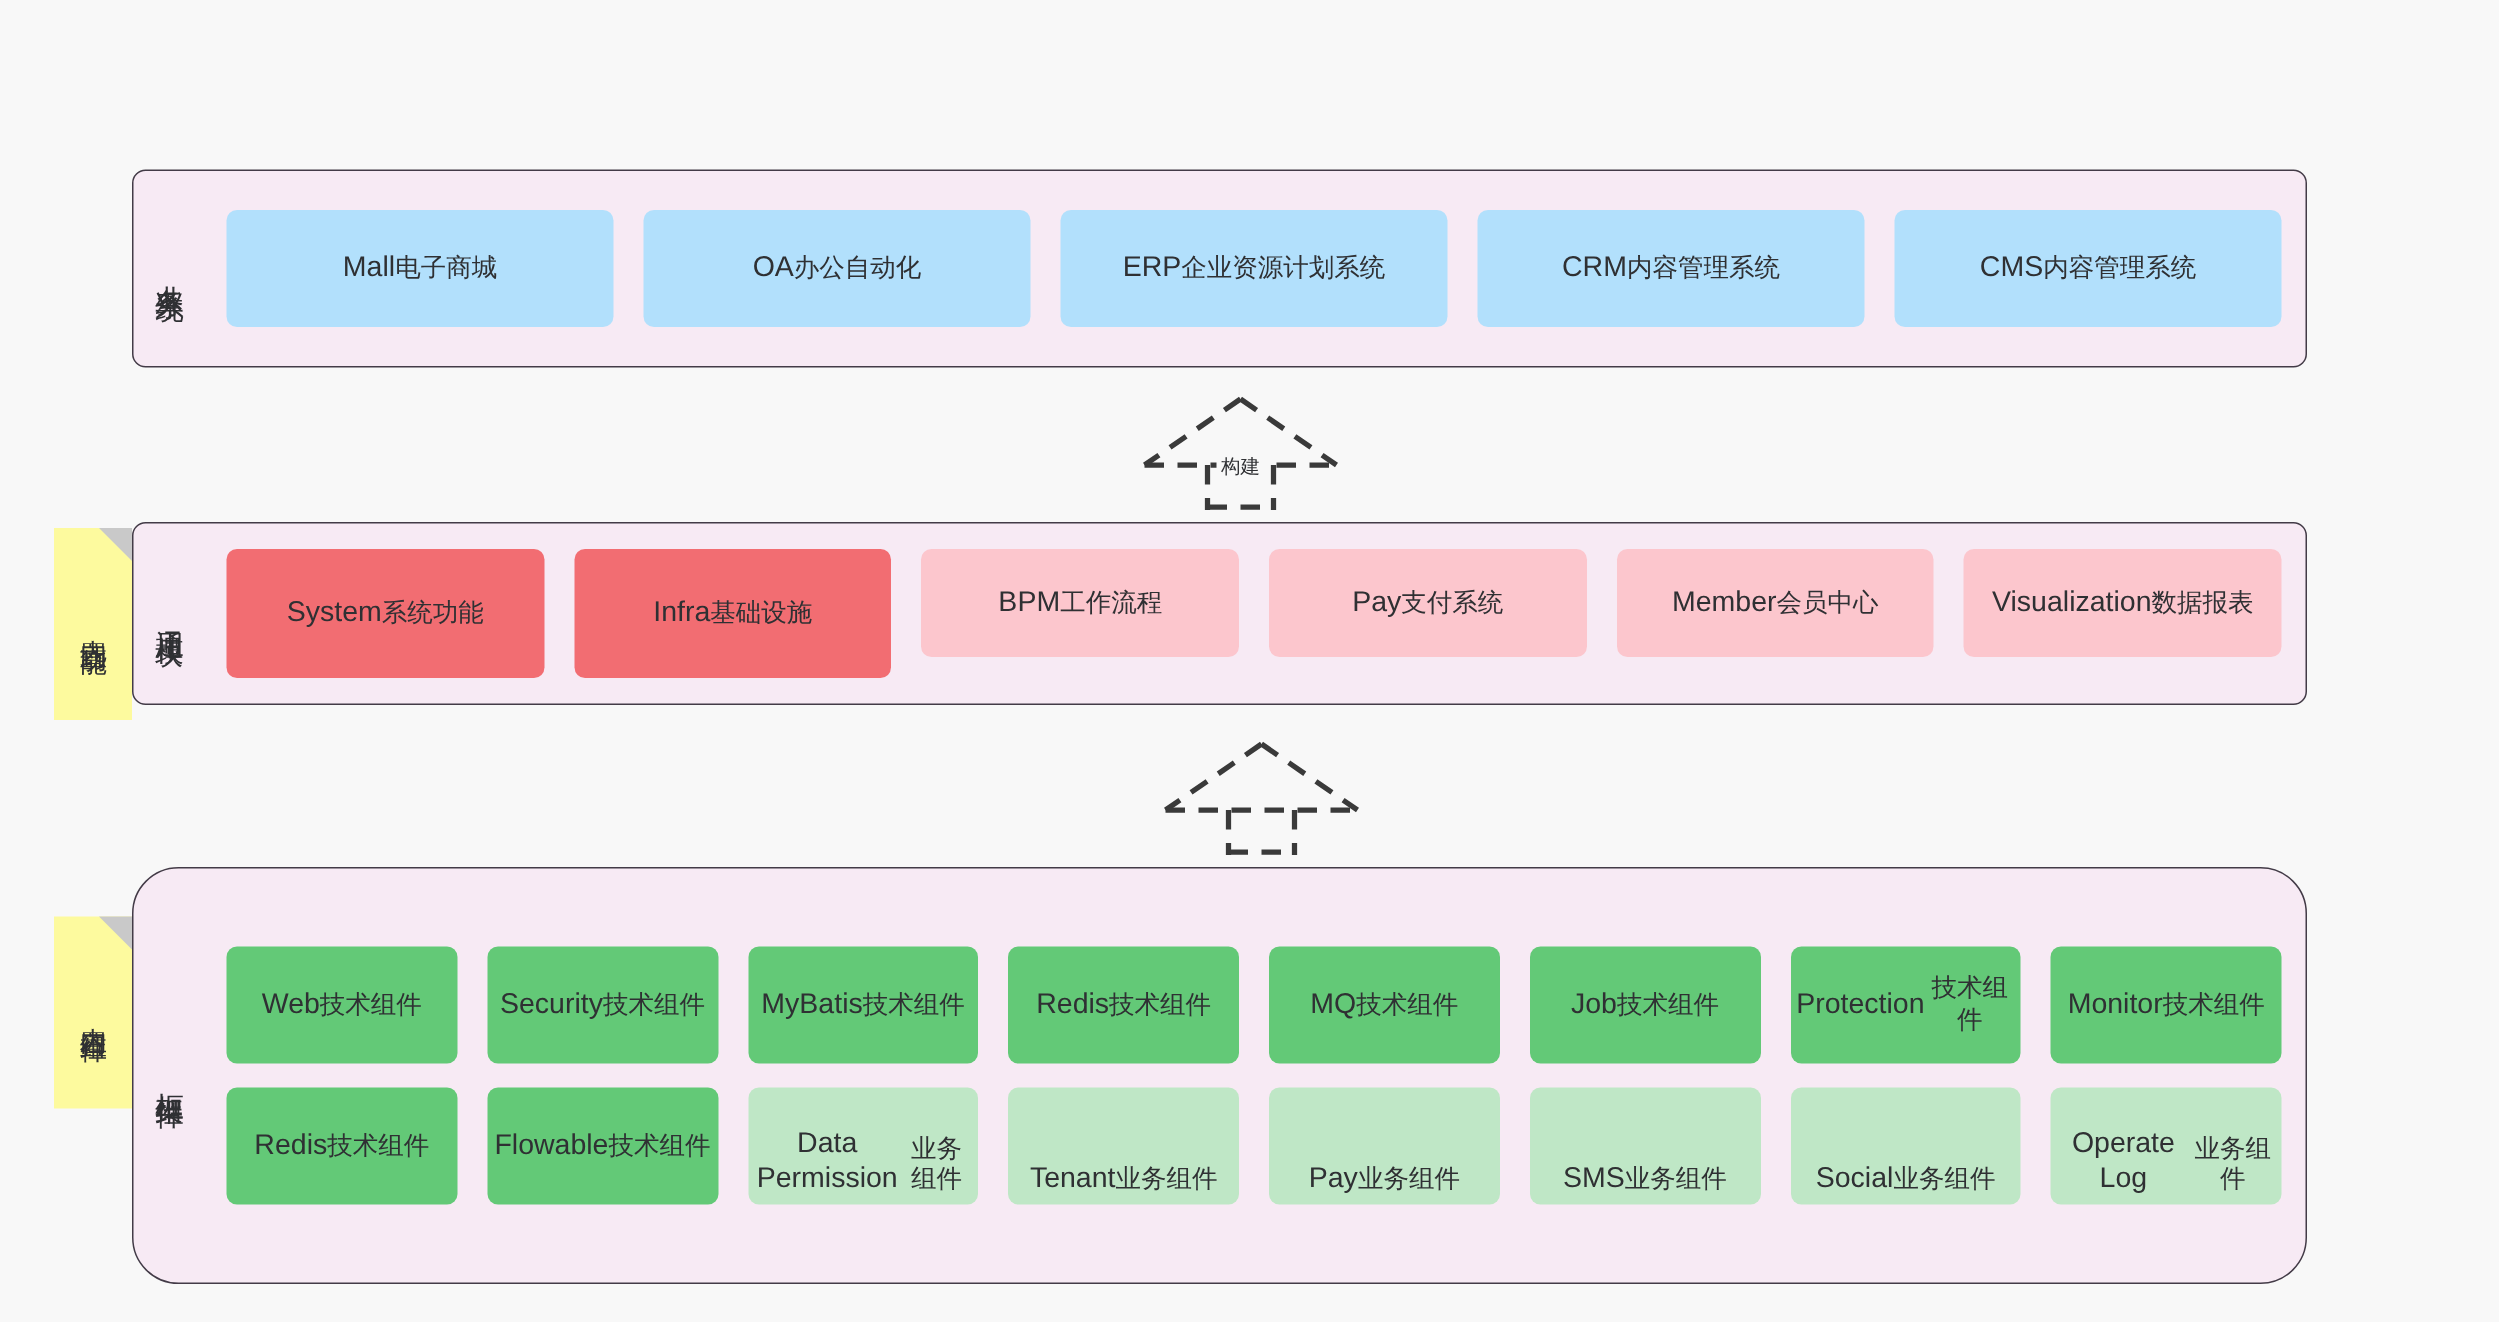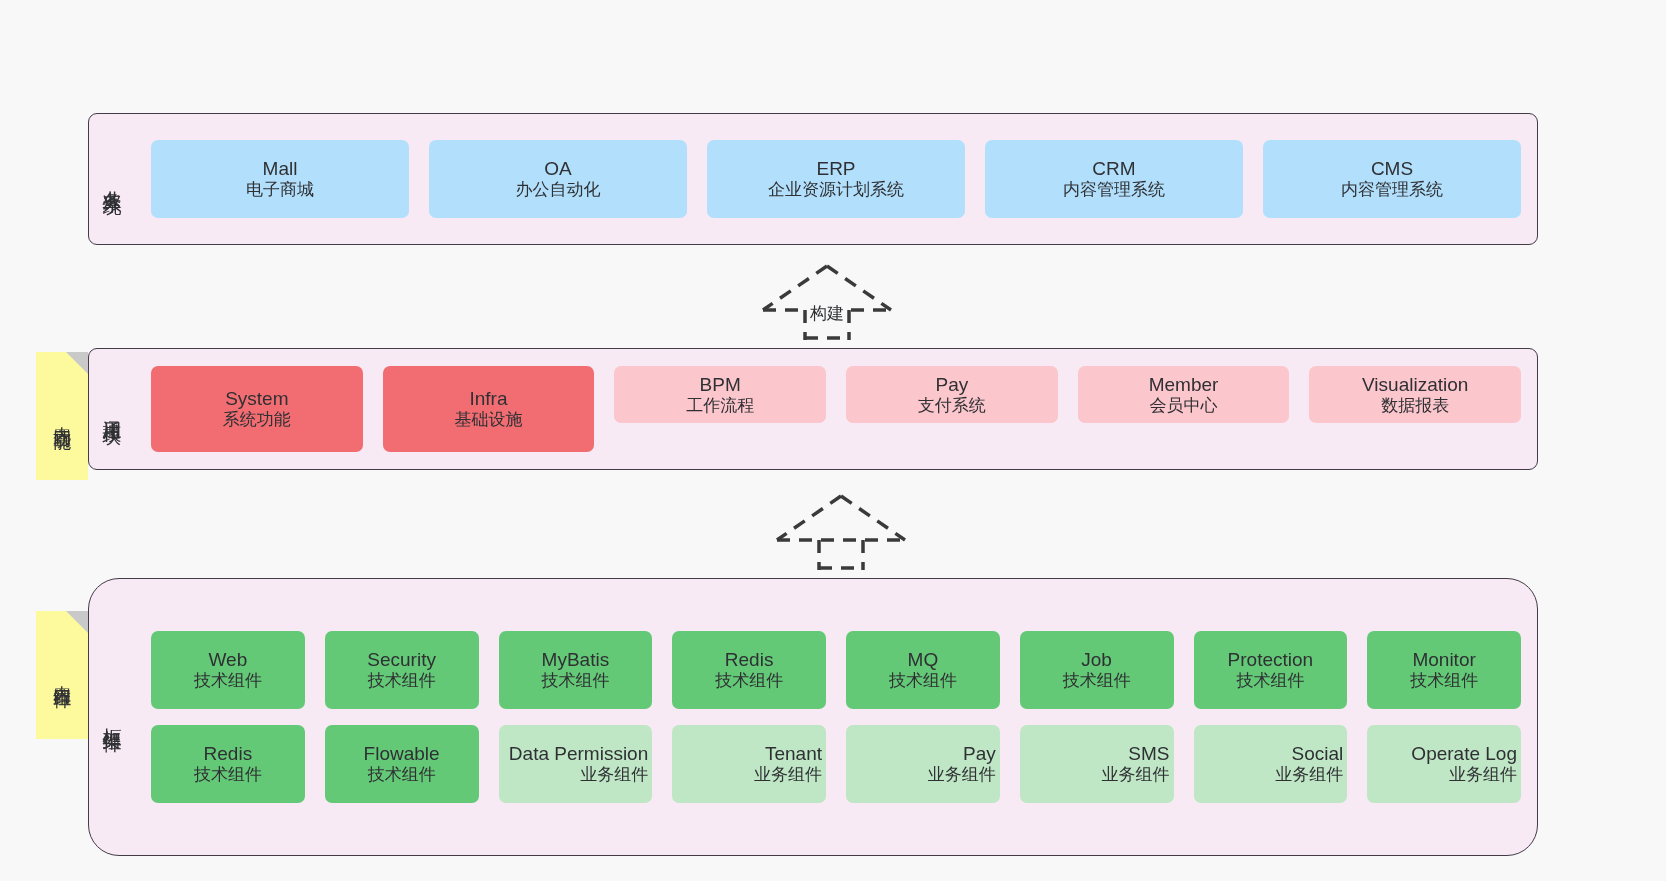--- a/index.html
+++ b/index.html
@@ -47,34 +47,34 @@
     gap: 20px;
     justify-content: space-between;
   }
 
   
   .node {
     flex: 1 1 0;
     min-width: 0;
     border-radius: 7px;
     display: flex;
-    flex-direction: column;
+    flex-direction: row;
     align-items: center;
     justify-content: center;
     text-align: center;
     color: #2f3033;
     line-height: 1.22;
     padding: 6px 4px;
   }
   .node .t1 { font-size: 19px; }
   .node .t2 { font-size: 17px; }
 
   .blue        { background: #b2e0fc; height: 78px; }
   .red-strong  { background: #f26d72; height: 86px; }
-  .red-light   { background: #fcc6cd; height: 57px; }
+  .red-light   { background: #fcc6cd; height: 72px; }
   .green-strong{ background: #63c977; height: 78px; }
   .green-light { background: #bfe7c6; height: 78px; align-items: flex-end; }
 
   
   .sticky {
     position: absolute;
     width: 52px;
     background: #fdfa9e;
     display: flex;
     align-items: center;
@@ -97,21 +97,21 @@
 
   
   .arrow { position: absolute; }
   .arrow svg { display: block; overflow: visible; }
   .arrow-label {
     position: absolute;
     left: 50%;
     transform: translateX(-50%);
     background: #f8f8f8;
     padding: 0 3px;
-    font-size: 17px;
+    font-size: 13px;
     color: #2f3033;
     user-select: none;
     white-space: nowrap;
   }
 </style>
 </head>
 <body>
 
 <div id="canvas">
 

